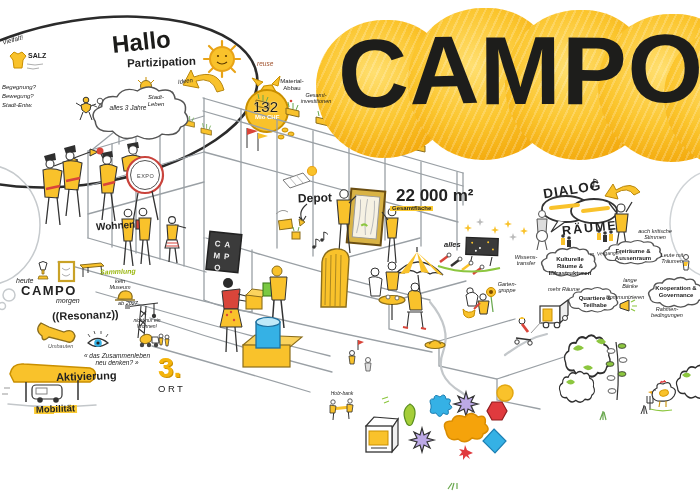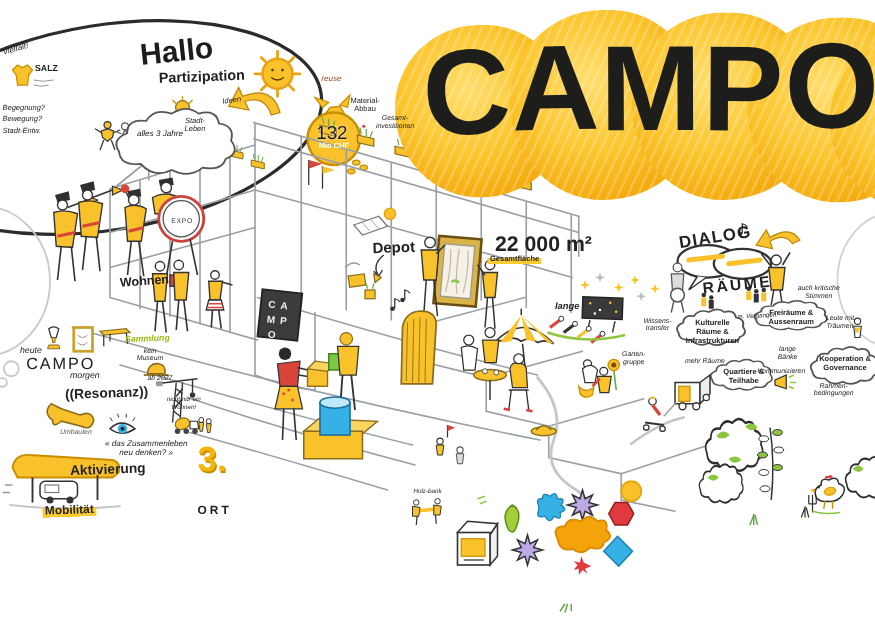--- a/index.html
+++ b/index.html
@@ -578,37 +578,37 @@
 <div class="lbl c" style="left:272px;top:78px;font-size:6px;width:40px">Material-Abbau</div>
 
 <div class="lbl" style="left:253px;top:98px;font-size:15px;font-weight:400;color:#1c1c1a;text-shadow:0 0 2px #fff">132</div>
 <div class="lbl b" style="left:255px;top:114px;font-size:6px;color:#fff">Mio CHF</div>
 <div class="lbl i c" style="left:294px;top:92px;font-size:5.5px;width:44px">Gesamt-investitionen</div>
 
 <div class="lbl b" style="left:96px;top:220px;font-size:10px;transform:rotate(-4deg)">Wohnen</div>
 <div class="lbl b" style="left:298px;top:192px;font-size:12px;transform:rotate(-2deg)">Depot</div>
 <div class="lbl" style="left:396px;top:186px;font-size:17px;font-weight:700">22 000 m²</div>
 <div class="lbl hl" style="left:390px;top:205px;font-size:6px;font-weight:600">Gesamtfläche</div>
-<div class="lbl i" style="left:444px;top:241px;font-size:7.5px;font-weight:600">lange</div>
+<div class="lbl i" style="left:444px;top:241px;font-size:7.5px;font-weight:600">alles</div>
 <div class="lbl i c" style="left:492px;top:281px;font-size:5.5px;width:30px">Garten-gruppe</div>
 <div class="lbl i c" style="left:508px;top:254px;font-size:5.5px;width:36px">Wissens-transfer</div>
 
 <div class="lbl i" style="left:16px;top:277px;font-size:7px">heute</div>
-<div class="lbl" style="left:21px;top:284px;font-size:13px;font-weight:400;letter-spacing:1.5px">CAMPO</div>
+<div class="lbl" style="left:21px;top:284px;font-size:13px;font-weight:700;letter-spacing:1.5px">CAMPO</div>
 <div class="lbl i" style="left:56px;top:297px;font-size:7px">morgen</div>
 <div class="lbl i" style="left:100px;top:268px;font-size:7px;font-weight:600;color:#9CB814;transform:rotate(-2deg)">Sammlung</div>
 <div class="lbl i c" style="left:106px;top:278px;font-size:5.5px;width:28px">kein Museum</div>
 <div class="lbl" style="left:52px;top:309px;font-size:11px;font-weight:800;transform:rotate(-2deg)">((Resonanz))</div>
 <div class="lbl i" style="left:48px;top:343px;font-size:5.5px;color:#555">Umbauten</div>
 <div class="lbl i" style="left:118px;top:300px;font-size:5.5px">ab 2027</div>
 <div class="lbl i c" style="left:133px;top:318px;font-size:5px;width:28px">nicht nur ein Wohnen!</div>
 <div class="lbl i c" style="left:78px;top:352px;font-size:6.5px;width:78px">« das Zusammenleben neu denken? »</div>
 <div class="lbl" style="left:56px;top:370px;font-size:11px;font-weight:800;transform:rotate(-2deg)">Aktivierung</div>
 <div class="lbl ylw" style="left:158px;top:352px;font-size:28px;font-weight:800;text-shadow:1px 1px 0 #c98f00">3.</div>
-<div class="lbl" style="left:158px;top:404px;font-size:9.5px;font-weight:700;letter-spacing:2.5px">ORT</div>
+<div class="lbl" style="left:158px;top:384px;font-size:9.5px;font-weight:400;letter-spacing:2.5px">ORT</div>
 <div class="lbl hl" style="left:34px;top:404px;font-size:9.5px;font-weight:800;transform:rotate(-2deg)">Mobilität</div>
 <div class="lbl i c" style="left:328px;top:391px;font-size:5px;width:28px">Holz-bank</div>
 
 <div class="lbl" style="left:543px;top:182px;font-size:13.5px;font-weight:800;letter-spacing:1px;transform:rotate(-9deg)">DIALOG</div>
 <div class="lbl" style="left:562px;top:221px;font-size:12.5px;font-weight:800;letter-spacing:2px;transform:rotate(-6deg)">RÄUME</div>
 <div class="lbl i c" style="left:636px;top:228px;font-size:5.5px;width:38px">auch kritische Stimmen</div>
 <div class="lbl i c" style="left:660px;top:252px;font-size:5.5px;width:24px">Leute mit Träumen</div>
 <div class="lbl i" style="left:590px;top:251px;font-size:5px;transform:rotate(-3deg)">m. Vergangen.</div>
 <div class="lbl i" style="left:548px;top:286px;font-size:5.5px">mehr Räume</div>
 <div class="lbl i c" style="left:616px;top:277px;font-size:5.5px;width:28px">lange Bänke</div>

